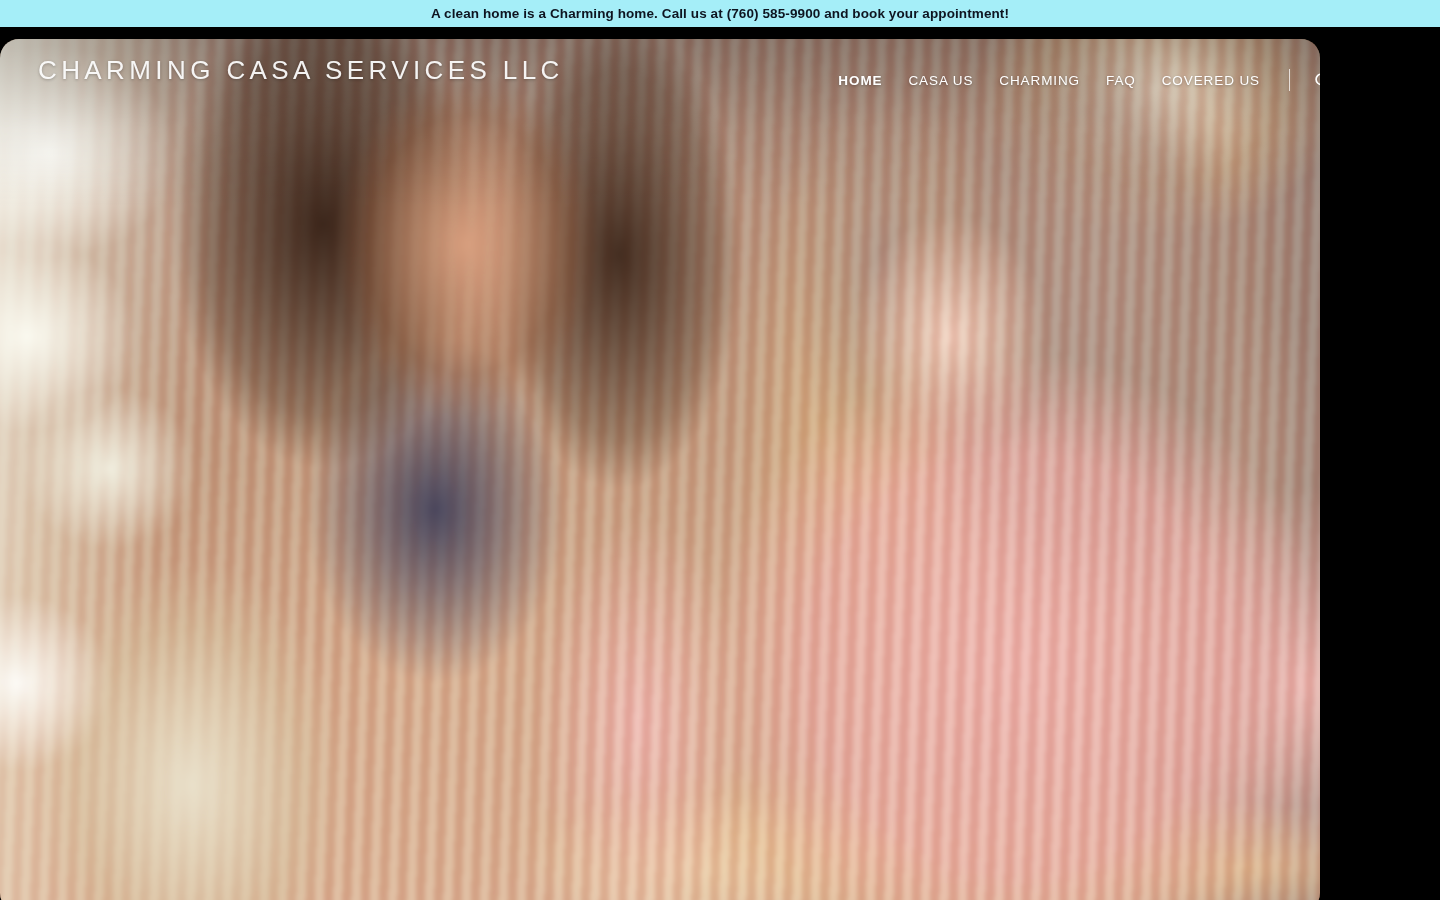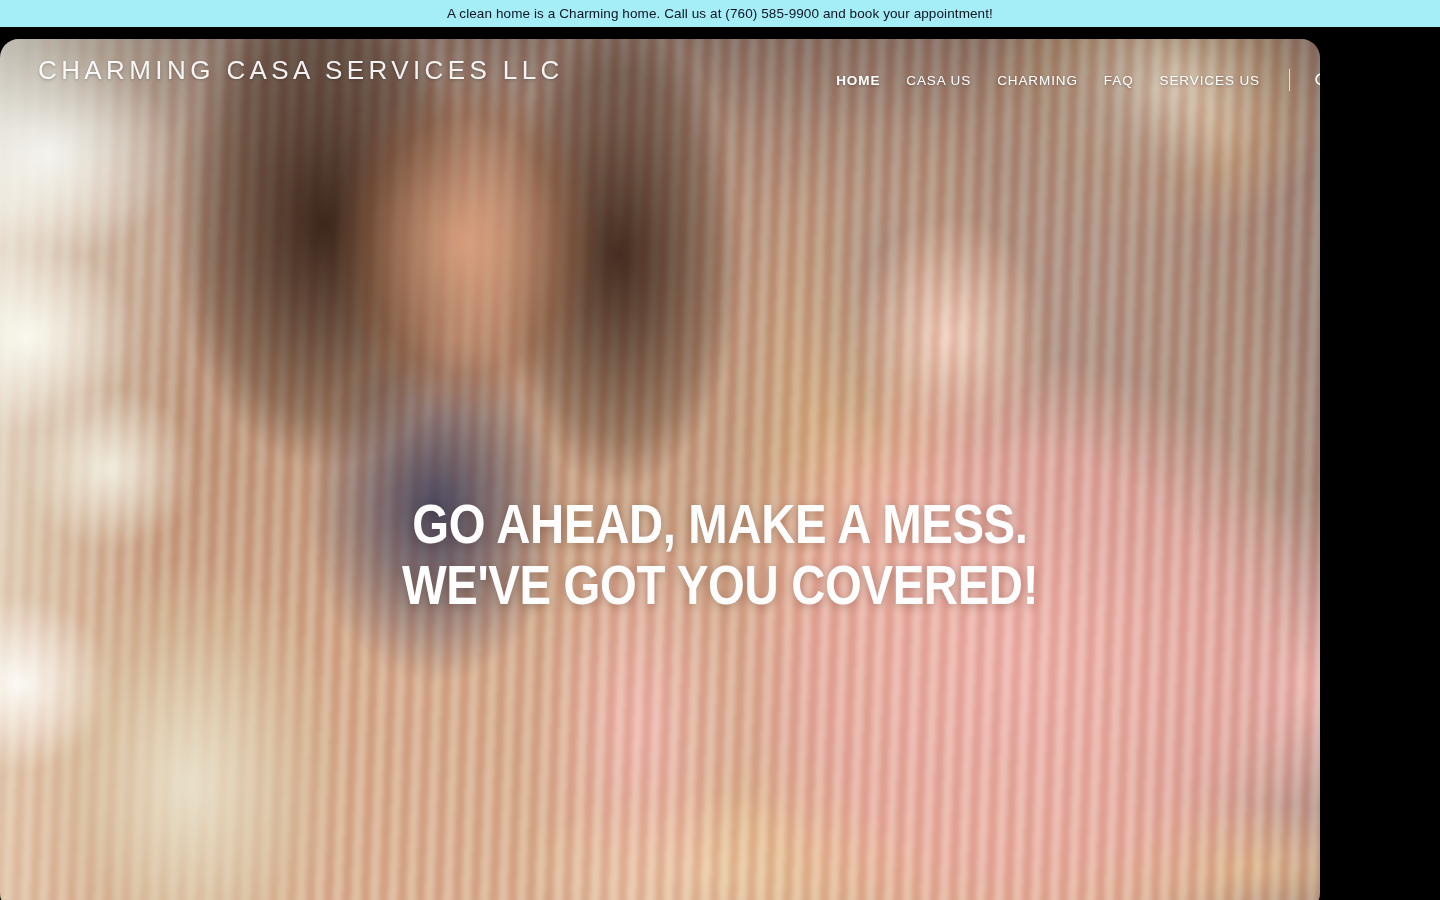--- a/index.html
+++ b/index.html
@@ -13,21 +13,21 @@
 
   
   #announcement-bar {
     position:absolute; top:0; left:0;
     width:1440px; height:27px;
     background:#a5eef8;
     display:flex; align-items:center; justify-content:center;
   }
   #announcement-text {
     font-size:13.5px;
-    font-weight:normal;
+    font-weight:bold;
     color:#0e1420;
     letter-spacing:0.1px;
     white-space:nowrap;
   }
 
   
   #hero {
     position:absolute; top:39px; left:0;
     width:1320px; height:873px;
     overflow:hidden;
@@ -165,21 +165,21 @@
   <div id="hero-scrim"></div>
 
   <header id="site-header">
     <div id="site-logo">CHARMING CASA SERVICES LLC</div>
 
     <nav id="primary-nav">
       <a class="nav-link active" href="#">HOME</a>
       <a class="nav-link" href="#">CASA US</a>
       <a class="nav-link" href="#">CHARMING</a>
       <a class="nav-link" href="#">FAQ</a>
-      <a class="nav-link" href="#">SERVICES US</a>
+      <a class="nav-link" href="#">COVERED US</a>
 
       <div id="nav-divider"></div>
 
       <button class="nav-icon-btn">
         <svg width="19" height="19" viewBox="0 0 24 24" fill="none" stroke="#ffffff" stroke-width="2.1" stroke-linecap="round">
           <circle cx="10.5" cy="10.5" r="6.6"></circle>
           <line x1="15.4" y1="15.4" x2="21" y2="21"></line>
         </svg>
       </button>
 
@@ -194,17 +194,13 @@
 
       <button class="nav-icon-btn">
         <svg width="19" height="19" viewBox="0 0 24 24" fill="#ffffff">
           <circle cx="12" cy="7.2" r="4.4"></circle>
           <path d="M2.8 21.5c0-4.9 4.1-7.9 9.2-7.9s9.2 3.0 9.2 7.9z"></path>
         </svg>
       </button>
     </nav>
   </header>
 
-  <div id="hero-copy">
-    <span class="hero-line">GO AHEAD, MAKE A MESS.</span>
-    <span class="hero-line">WE'VE GOT YOU COVERED!</span>
-  </div>
 </div>
 
 </body></html>

